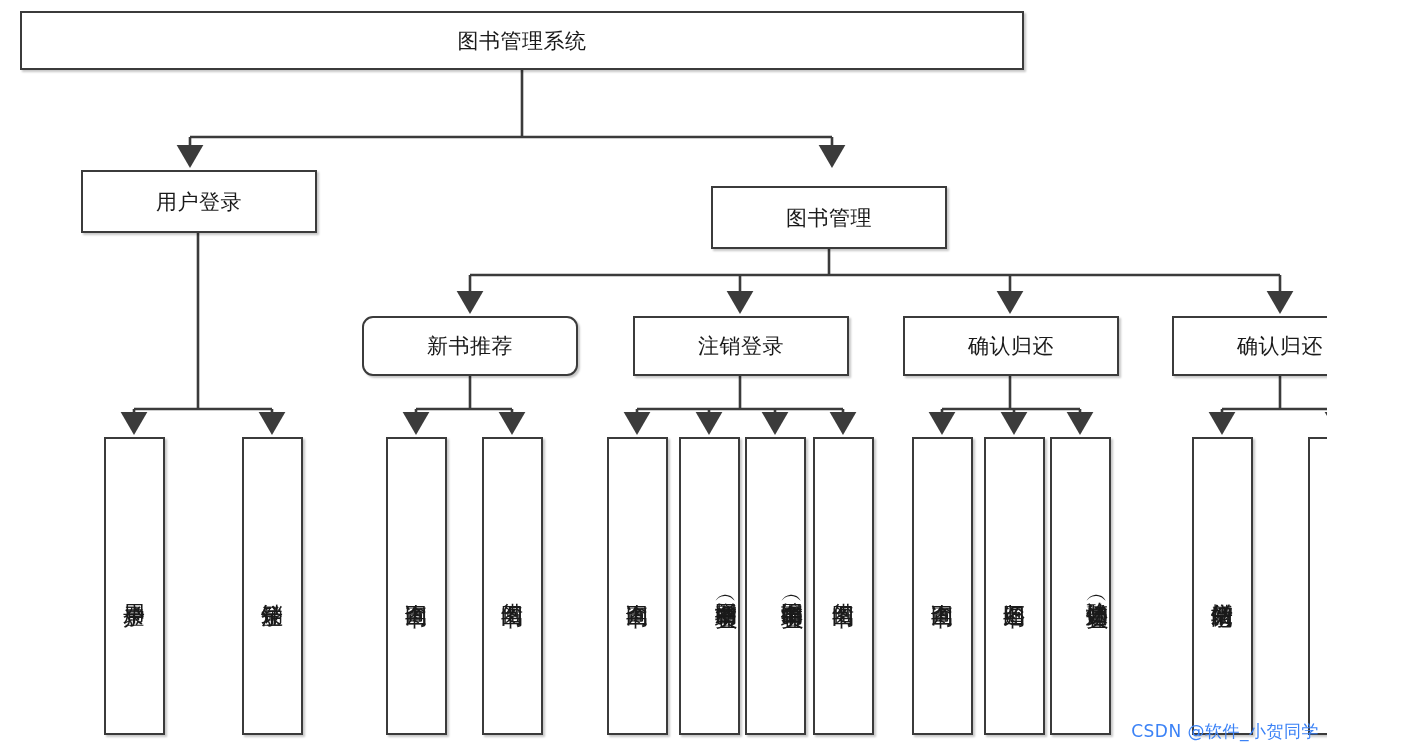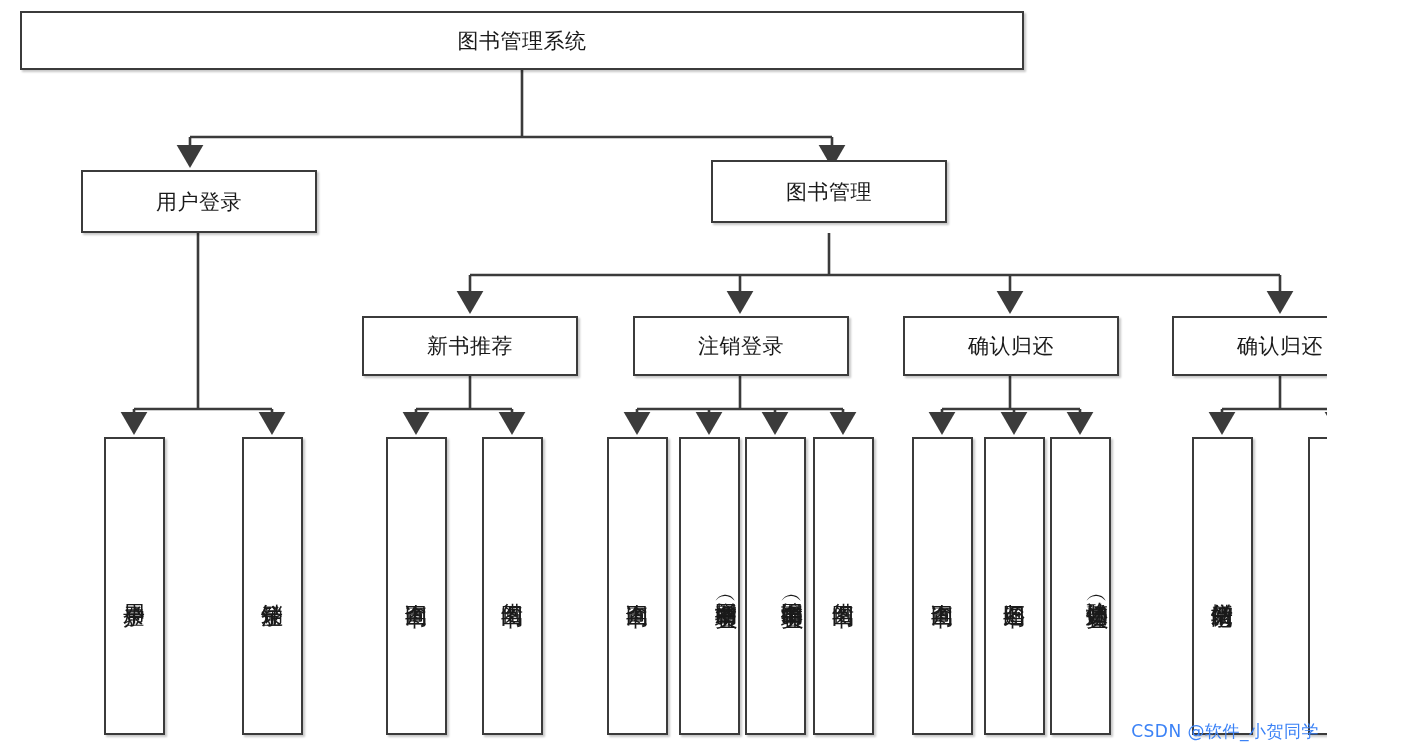--- a/index.html
+++ b/index.html
@@ -125,25 +125,25 @@
     </g>
   </svg>
 
   <div class="node horiz" id="node-root" style="left: 20px; top: 11px; width: 1004px; height: 59px;">
     <span class="node-label">图书管理系统</span>
   </div>
 
   <div class="node horiz" id="node-l2-0" style="left: 81px; top: 170px; width: 236px; height: 63px;">
     <span class="node-label">用户登录</span>
   </div>
-  <div class="node horiz" id="node-l2-1" style="left: 711px; top: 160px; width: 236px; height: 63px;">
+  <div class="node horiz" id="node-l2-1" style="left: 711px; top: 186px; width: 236px; height: 63px;">
     <span class="node-label">图书管理</span>
   </div>
 
-  <div class="node horiz" id="node-l3-0" style="left: 362px; top: 316px; width: 216px; height: 60px;">
+  <div class="node horiz" id="node-l3-0" style="left: 362px; top: 316px; width: 216px; height: 60px; border-radius: 11px;">
     <span class="node-label">新书推荐</span>
   </div>
   <div class="node horiz" id="node-l3-1" style="left: 633px; top: 316px; width: 216px; height: 60px;">
     <span class="node-label">注销登录</span>
   </div>
   <div class="node horiz" id="node-l3-2" style="left: 903px; top: 316px; width: 216px; height: 60px;">
     <span class="node-label">确认归还</span>
   </div>
   <div class="node horiz" id="node-l3-3" style="left: 1172px; top: 316px; width: 216px; height: 60px;">
     <span class="node-label">确认归还</span>

